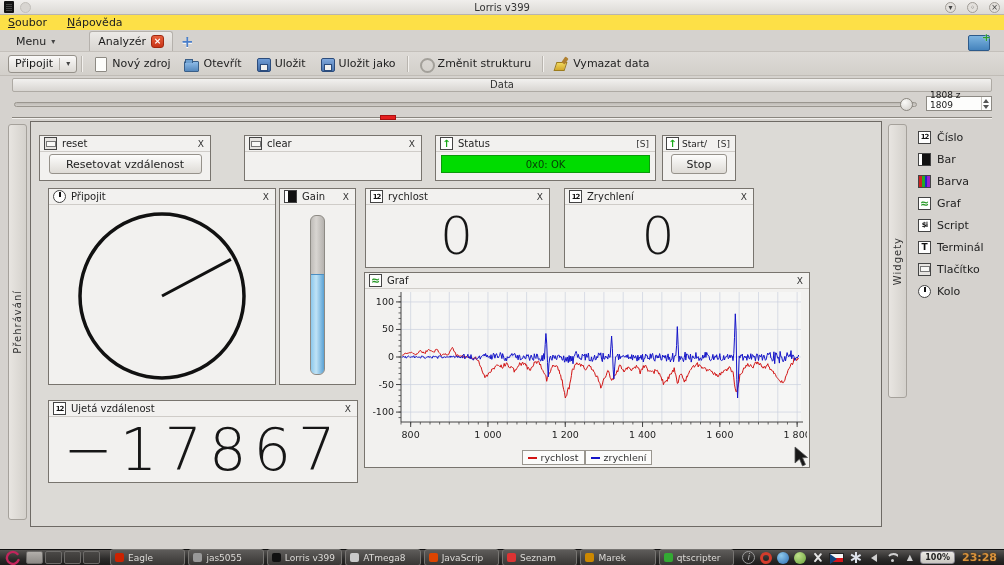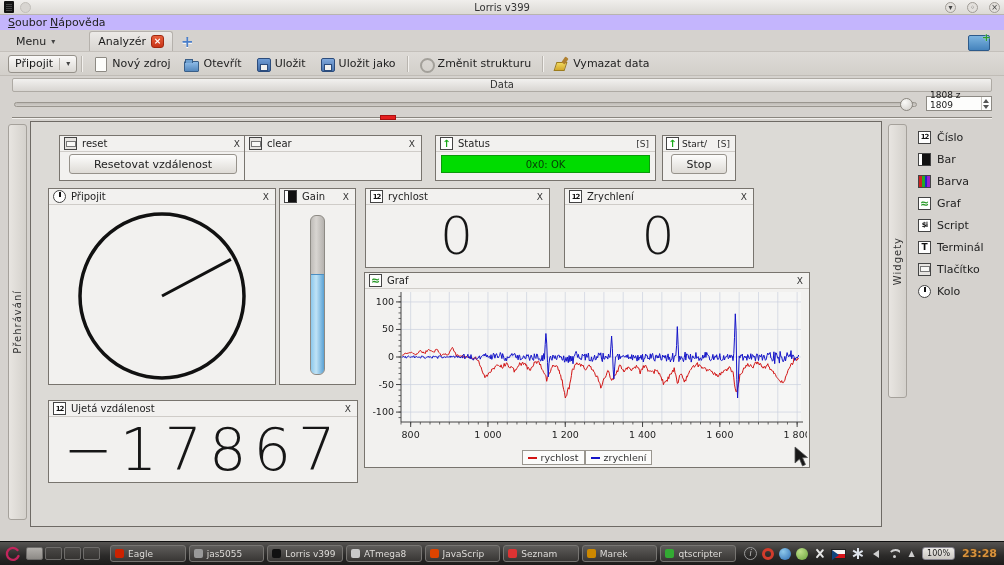--- a/index.html
+++ b/index.html
@@ -9,21 +9,21 @@
   
   .titlebar{position:absolute;left:0;top:0;width:100%;height:15px;background:linear-gradient(#f0eeec,#dcd9d5);border-bottom:1px solid #b8b4af;display:flex;align-items:center;padding:0 4px;}
   .appicon{width:10px;height:12px;background:#111;border-radius:1px;margin-right:6px;position:relative}
   .appicon::before{content:"";position:absolute;left:2px;top:2px;width:6px;height:8px;background:repeating-linear-gradient(#111 0 1px,#444 1px 2px)}
   .titlemenu{width:11px;height:11px;border-radius:50%;background:#d8d5d1;border:1px solid #c2bfba;}
   .title{position:absolute;left:0;right:0;text-align:center;font-size:10px;color:#333;pointer-events:none}
   .wincontrols{margin-left:auto;display:flex;gap:11px;z-index:2}
   .winbtn{width:11px;height:11px;border-radius:50%;background:#e3e0dc;border:1px solid #a09c96;font-size:8px;line-height:9px;text-align:center;color:#444}
 
   
-  .menubar{position:absolute;left:0;top:15px;width:100%;height:15px;background:#c4b5fd;display:flex;align-items:center;padding-left:8px;gap:3px}
+  .menubar{position:absolute;left:0;top:15px;width:100%;height:15px;background:#fde047;display:flex;align-items:center;padding-left:8px;gap:20px}
   .menuitem{font-size:11px;color:#222;cursor:default}
   .menuitem u{text-decoration:underline}
 
   
   .tabrow{position:absolute;left:0;top:30px;width:100%;height:22px;background:#d5d2ce;display:flex;align-items:flex-end;padding-left:8px;border-bottom:1px solid #c4c0bb}
   .menubtn{height:19px;display:flex;align-items:center;gap:5px;padding:0 8px;color:#222}
   .chev{font-size:8px;color:#444}
   .tab{height:20px;display:flex;align-items:center;gap:5px;padding:0 8px;background:linear-gradient(#eceae7,#d8d5d1);border:1px solid #b5b1ac;border-bottom:none;border-radius:3px 3px 0 0;margin-left:26px}
   .tabclose{width:13px;height:13px;background:linear-gradient(#e8603c,#c83418);border:1px solid #a02810;border-radius:3px;color:#fff;font-size:9px;font-weight:bold;line-height:11px;text-align:center}
   .addtab{color:#4a7ec8;font-size:15px;font-weight:bold;margin-left:8px;line-height:18px;text-shadow:0 1px 0 #fff}
@@ -95,21 +95,21 @@
   .bignum.dist{font-size:59px;letter-spacing:7px}
   .gaingroove{position:relative;width:15px;height:160px;border:1px solid #8d8a84;border-radius:6px;background:linear-gradient(to right,#bfbcb8,#d8d5d1 40%,#b5b2ae);overflow:hidden}
   .gainfill{position:absolute;left:0;bottom:0;width:100%;background:linear-gradient(to right,#8cc8ec,#bfe2f5 40%,#5aa2d5);border-top:1px solid #4a8ec2}
   .legend{position:absolute;left:0;bottom:2px;width:100%;display:flex;justify-content:center}
   .legbox{display:flex;align-items:center;gap:4px;border:1px solid #9a968f;background:#fbfbfa;padding:0 5px;height:15px;font-size:9.5px;color:#333}
   .legdash{width:9px;height:2px}
   svg text{font-family:"DejaVu Sans","Liberation Sans",sans-serif}
   .cursor{position:absolute;z-index:20;pointer-events:none}
 
   
-  .taskbar{position:absolute;left:0;bottom:0;width:100%;height:24px;background:linear-gradient(#555351,#2b2a29 60%,#1d1c1b);border-top:1px solid #111;display:flex;align-items:center;padding:0 4px;gap:4px}
+  .taskbar{position:absolute;left:0;bottom:0;width:100%;height:16px;background:linear-gradient(#555351,#2b2a29 60%,#1d1c1b);border-top:1px solid #111;display:flex;align-items:center;padding:0 4px;gap:4px}
   .pager{display:flex;gap:2px;margin-right:6px}
   .desk{width:17px;height:13px;border:1px solid #6e6c6a;background:linear-gradient(#4a4846,#353331);border-radius:2px}
   .desk.active{background:linear-gradient(#b2afab,#8d8a86)}
   .tasks{display:flex;gap:3px;flex:1;overflow:hidden}
   .task{flex:1;max-width:80px;height:17px;display:flex;align-items:center;gap:4px;padding:0 4px;background:linear-gradient(#5e5c5a,#383634);border:1px solid #777572;border-radius:3px;color:#dddbd8;font-size:9px;white-space:nowrap;overflow:hidden}
   .taskico{flex:0 0 auto;width:9px;height:9px;border-radius:2px}
   .tray{display:flex;align-items:center;gap:5px;margin-left:4px}
   .tico{position:relative;width:13px;height:13px;display:inline-flex;align-items:center;justify-content:center}
   .tico-info{border:1px solid #9a9a9a;border-radius:50%;color:#c5c5c5;font-size:8px;font-style:italic}
   .tico-info::before{content:"i"}
@@ -123,21 +123,21 @@
   .tico-czech-flag::before{content:"";position:absolute;left:0;top:0;border-top:5px solid transparent;border-bottom:5px solid transparent;border-left:7px solid #11457e}
   .tico-bluetooth::before,.tico-bluetooth::after{content:"";position:absolute;left:6px;top:1px;width:1.5px;height:11px;background:#dde2ea}
   .tico-bluetooth::after{transform:rotate(60deg)}
   .tico-bluetooth i{position:absolute;left:6px;top:1px;width:1.5px;height:11px;background:#dde2ea;transform:rotate(-60deg)}
   .tico-speaker::before{content:"";width:0;height:0;border-top:4px solid transparent;border-bottom:4px solid transparent;border-right:6px solid #cfcfcf}
   .tico-wifi{overflow:hidden}
   .tico-wifi::before{content:"";position:absolute;left:1px;top:2px;width:11px;height:11px;border:2px solid #cfcfcf;border-radius:50%;clip-path:polygon(0 0,100% 0,50% 55%)}
   .tico-wifi::after{content:"";position:absolute;left:5.5px;top:8px;width:3px;height:3px;background:#cfcfcf;border-radius:50%}
   .tico-caret-up{color:#cfcfcf;font-size:8px}
   .tico-caret-up::before{content:"▲"}
-  .battery{height:13px;padding:0 4px;background:linear-gradient(#eceae6,#c9c6c1);border:1px solid #88858f;border-radius:3px;font-size:8px;font-weight:normal;color:#222;display:flex;align-items:center}
+  .battery{height:13px;padding:0 4px;background:linear-gradient(#eceae6,#c9c6c1);border:1px solid #88858f;border-radius:3px;font-size:8px;font-weight:bold;color:#222;display:flex;align-items:center}
   .clock{color:#d8923c;font-size:11px;font-weight:bold;text-shadow:0 0 2px #5a3a10;margin:0 3px}
   .swirl{width:18px;height:18px}
 </style>
 </head>
 <body>
 
 <div id="app">
 
   <div class="titlebar">
     <span class="appicon"></span>
@@ -259,21 +259,21 @@
         <span>Tlačítko</span>
       </div>
       <div class="palitem">
         <span class="wicon wicon-wheel"></span>
         <span>Kolo</span>
       </div>
     </div>
 
   <div class="canvas">
 
-    <div class="widget" style="left:28px;top:13px;width:188px;height:46px">
+    <div class="widget" style="left:8px;top:13px;width:172px;height:46px">
       <div class="wtitle">
           <span class="wicon wicon-button"></span>
           <span class="wname">reset</span>
           <span class="wclose">X</span>
         </div>
       <div class="wbody">
           <button class="qbtn">Resetovat vzdálenost</button>
         </div>
     </div>
 

